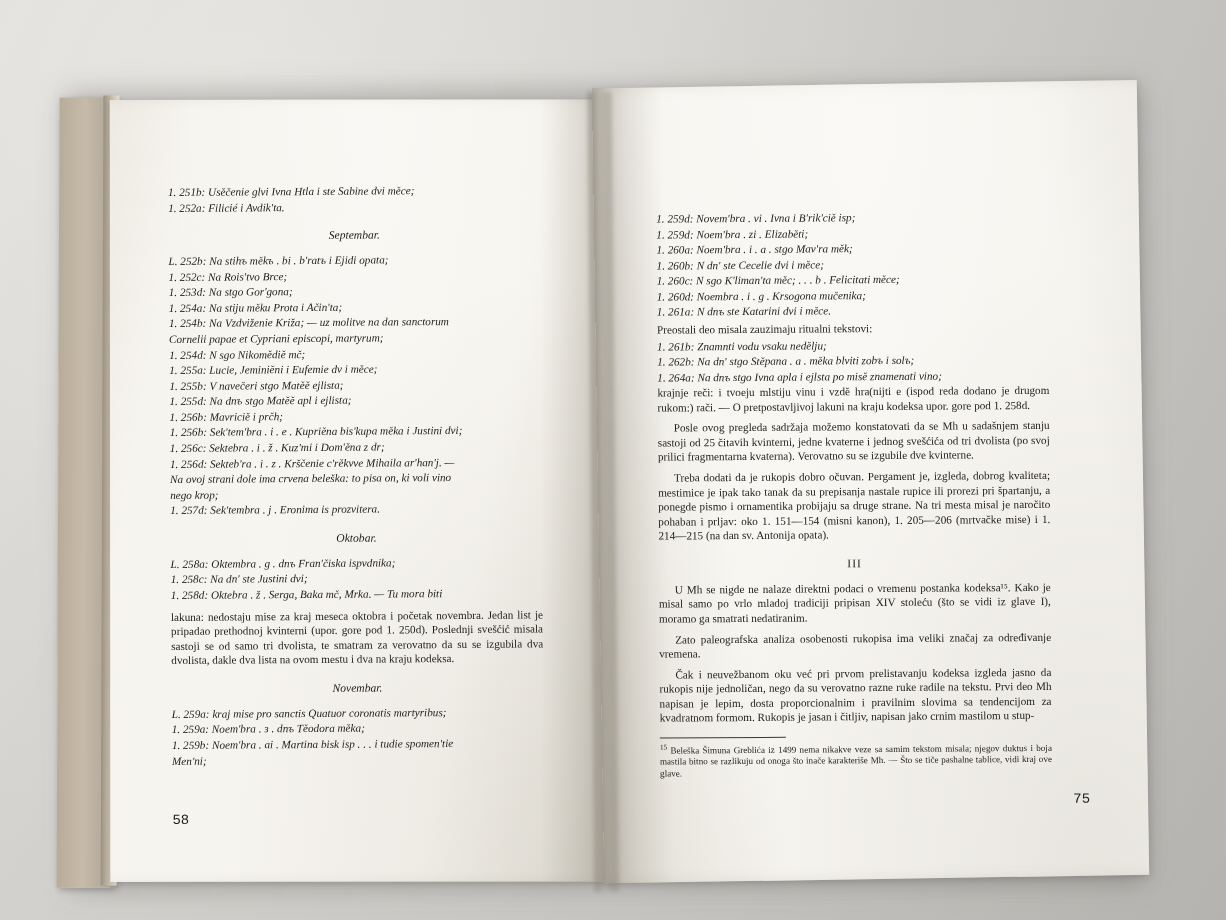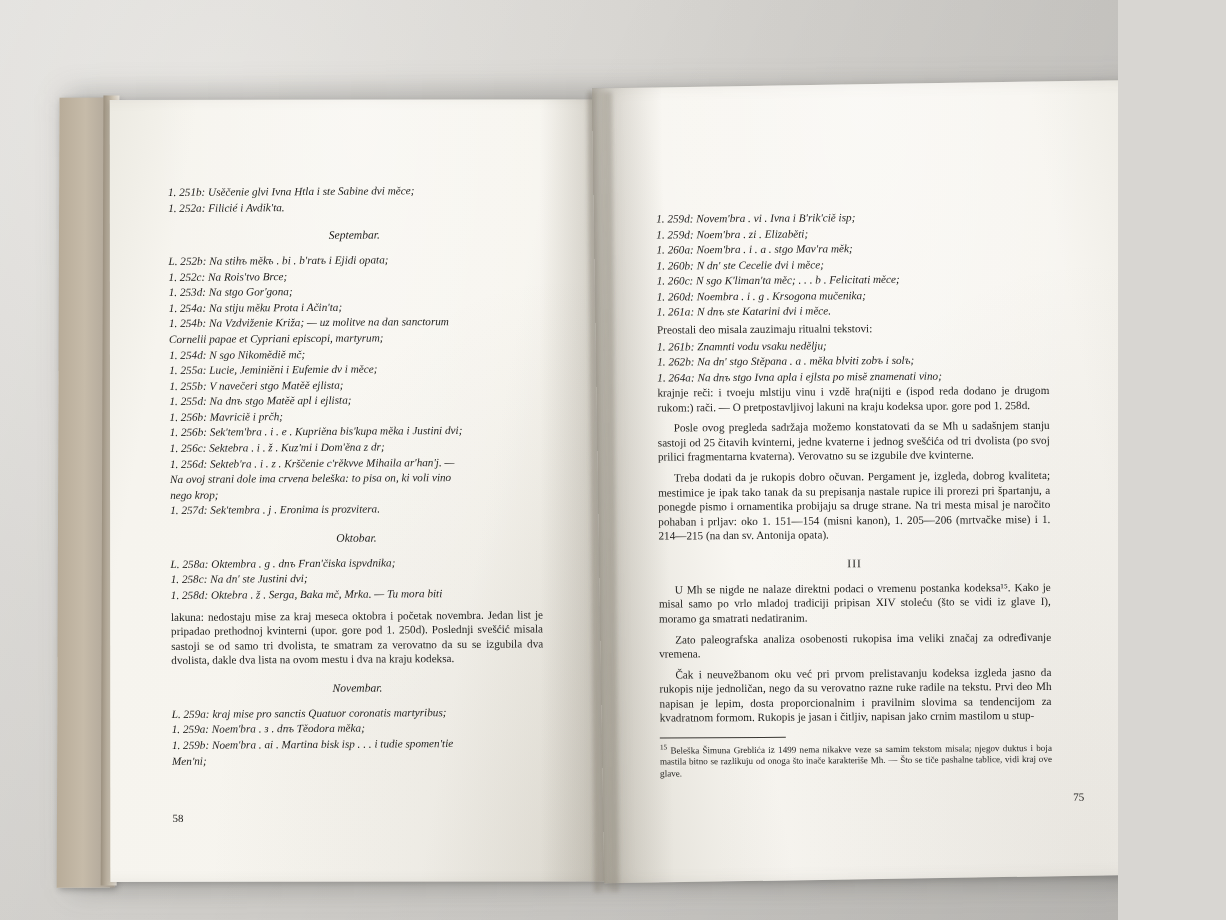--- a/index.html
+++ b/index.html
@@ -9,21 +9,21 @@
   body {
     width: 1226px;
     height: 920px;
     background: #d8d6d2;
     font-family: "Liberation Serif", serif;
     overflow: hidden;
   }
 
   .scene {
     position: relative;
-    width: 1118px;
+    width: 1226px;
     height: 920px;
     background:
       radial-gradient(ellipse at 20% 10%, #e2e0dc 0%, #d4d2ce 45%, #c9c7c3 100%);
     overflow: hidden;
   }
 
   
   .desk-shade {
     position: absolute;
     inset: 0;
@@ -156,22 +156,23 @@
   }
   .footnote {
     font-size: 9.1px;
     line-height: 1.26;
     text-align: justify;
   }
   .sup { font-size: 7.2px; vertical-align: super; }
 
   .folio {
     position: absolute;
-    font-size: 11px;
+    font-size: 14px;
     color: #232220;
+    font-family: Liberation Mono, monospace;
   }
   .folio-left { left: 112px; top: 737px; }
   .folio-right { left: 1013px; top: 722px; }
 
   
   .curve-left {
     position: absolute;
     right: 0; top: 0;
     width: 70px; height: 100%;
     background: linear-gradient(90deg, rgba(130,122,108,0) 0%, rgba(110,103,90,0.30) 100%);

